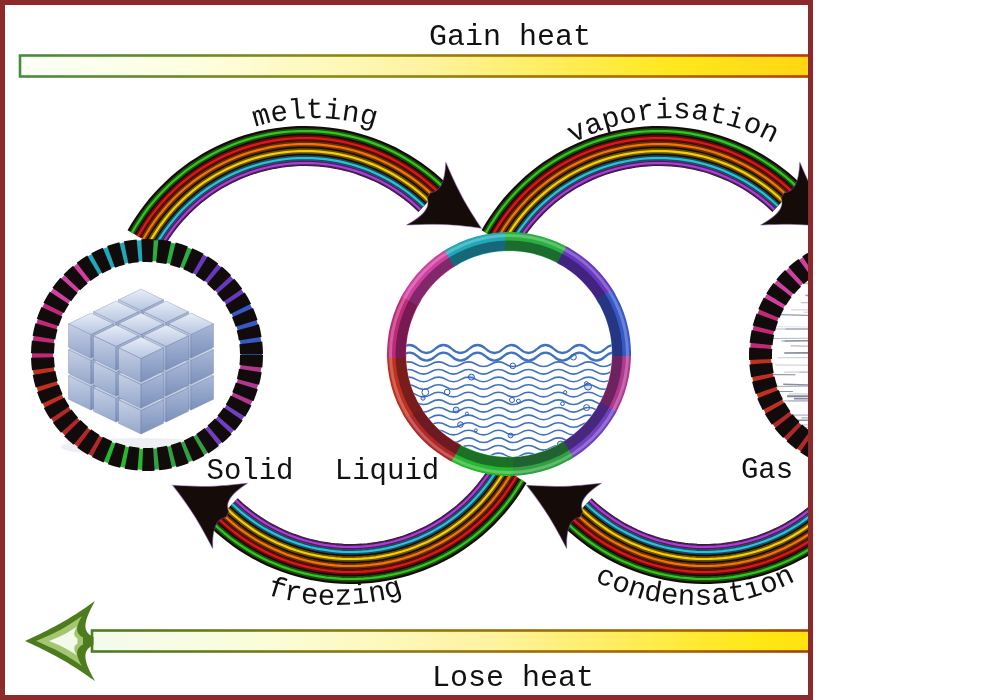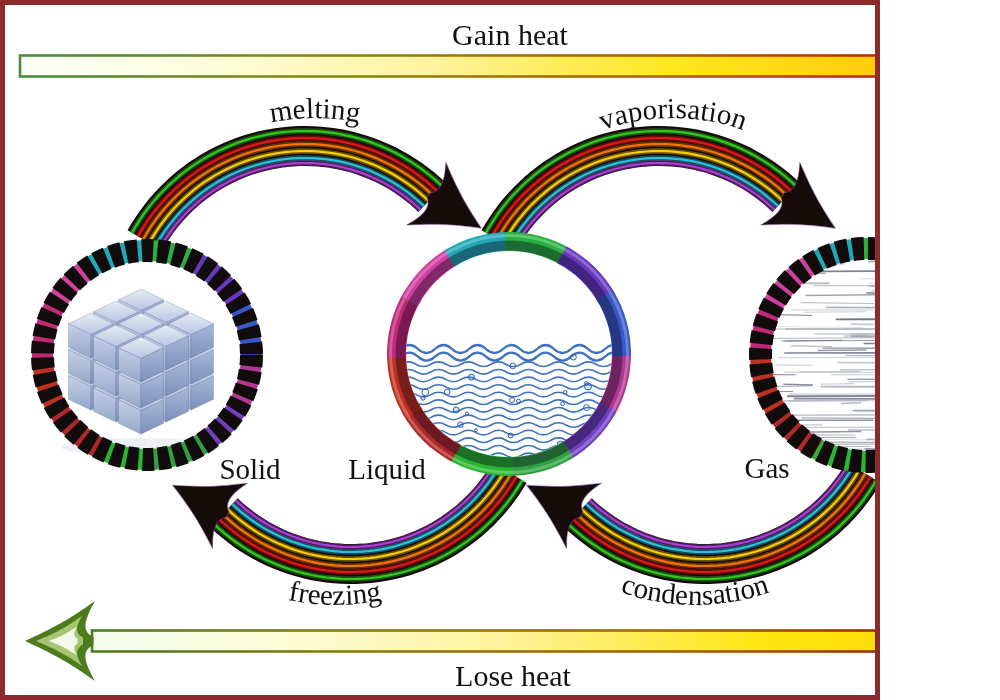--- a/index.html
+++ b/index.html
@@ -1,23 +1,23 @@
 <!DOCTYPE html>
 <html><head>
 <meta charset="utf-8">
 <style>
   html,body{margin:0;padding:0;background:#ffffff;}
   .stage{
     position:relative;
-    width:880px;height:700px;
+    width:813px;height:700px;
     box-sizing:border-box;
     border:5px solid #ef4444;
     background:#ffffff;
     overflow:hidden;
-    font-family:Liberation Serif, serif;
+    font-family:Liberation Mono, monospace;
   }
   svg{position:absolute;left:0;top:0;}
   text{fill:var(--txt,#111111);}
   .t-big{font-size:30px;}
   .t-state{font-size:29px;}
   .t-trans{font-size:29px;}
 </style>
 </head>
 <body style="--txt: #111111;">
 

